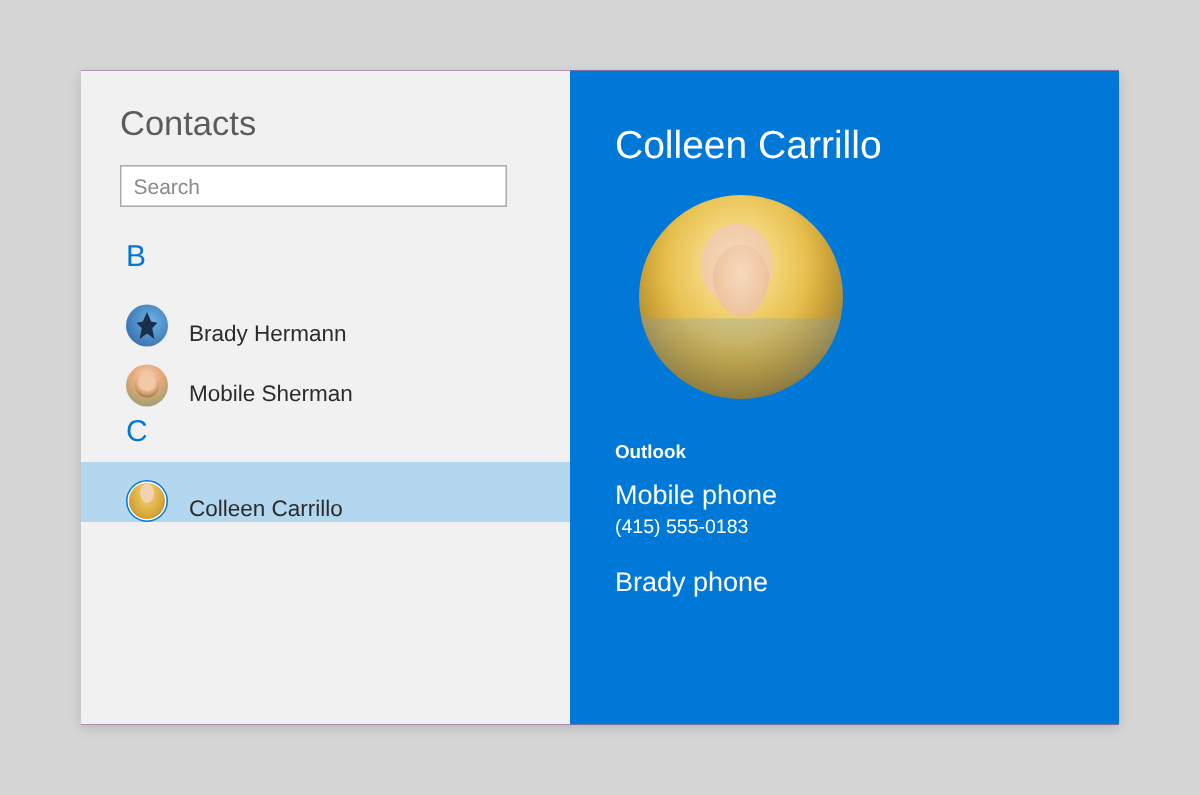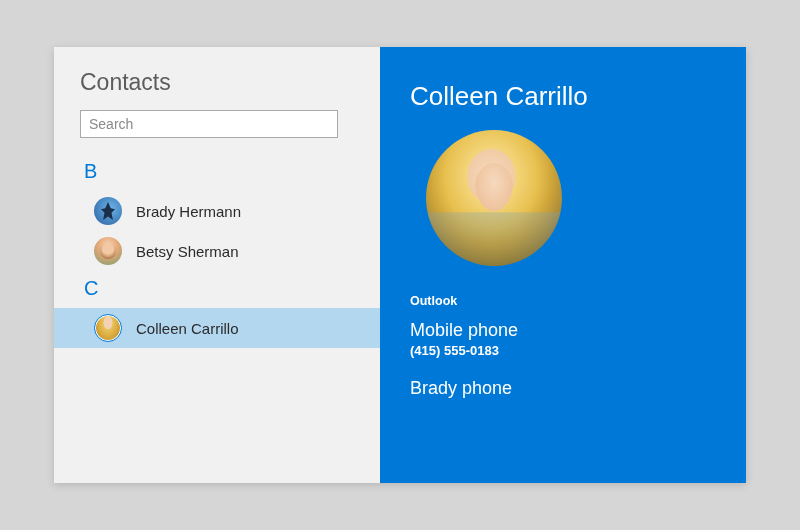--- a/index.html
+++ b/index.html
@@ -54,23 +54,23 @@
       color: #8a8a8a;
     }
     .group-header {
       font-size: 20px;
       font-weight: 400;
       color: #0078d7;
       padding: 6px 0 8px 30px;
     }
     .contact-item {
       display: flex;
-      align-items: center;
+      align-items: flex-end;
       height: 40px;
-      padding-left: 40px;
+      padding-left: 30px;
       cursor: pointer;
     }
     .contact-item.selected {
       background: #b2d7ef;
     }
     .avatar {
       width: 28px;
       height: 28px;
       border-radius: 50%;
       margin-right: 14px;
@@ -164,21 +164,21 @@
       font-weight: 600;
       margin-bottom: 12px;
     }
     .field-label {
       font-size: 18px;
       font-weight: 400;
       margin-bottom: 2px;
     }
     .field-value {
       font-size: 13px;
-      font-weight: 700;
+      font-weight: 400;
       margin-bottom: 20px;
     }
   </style>
 </head>
 <body>
 
 <div class="window">
   <div class="sidebar">
     <div class="sidebar-title">Contacts</div>
     <div class="search-box">
@@ -187,21 +187,21 @@
 
     <div class="group-header">B</div>
 
     <div class="contact-item">
       <div class="avatar av-brady"></div>
       <div class="contact-name">Brady Hermann</div>
     </div>
 
     <div class="contact-item">
       <div class="avatar av-betsy"></div>
-      <div class="contact-name">Betsy Sherman</div>
+      <div class="contact-name">Mobile Sherman</div>
     </div>
 
     <div class="group-header">C</div>
 
     <div class="contact-item selected">
       <div class="avatar av-colleen"></div>
       <div class="contact-name">Colleen Carrillo</div>
     </div>
 
   </div>

